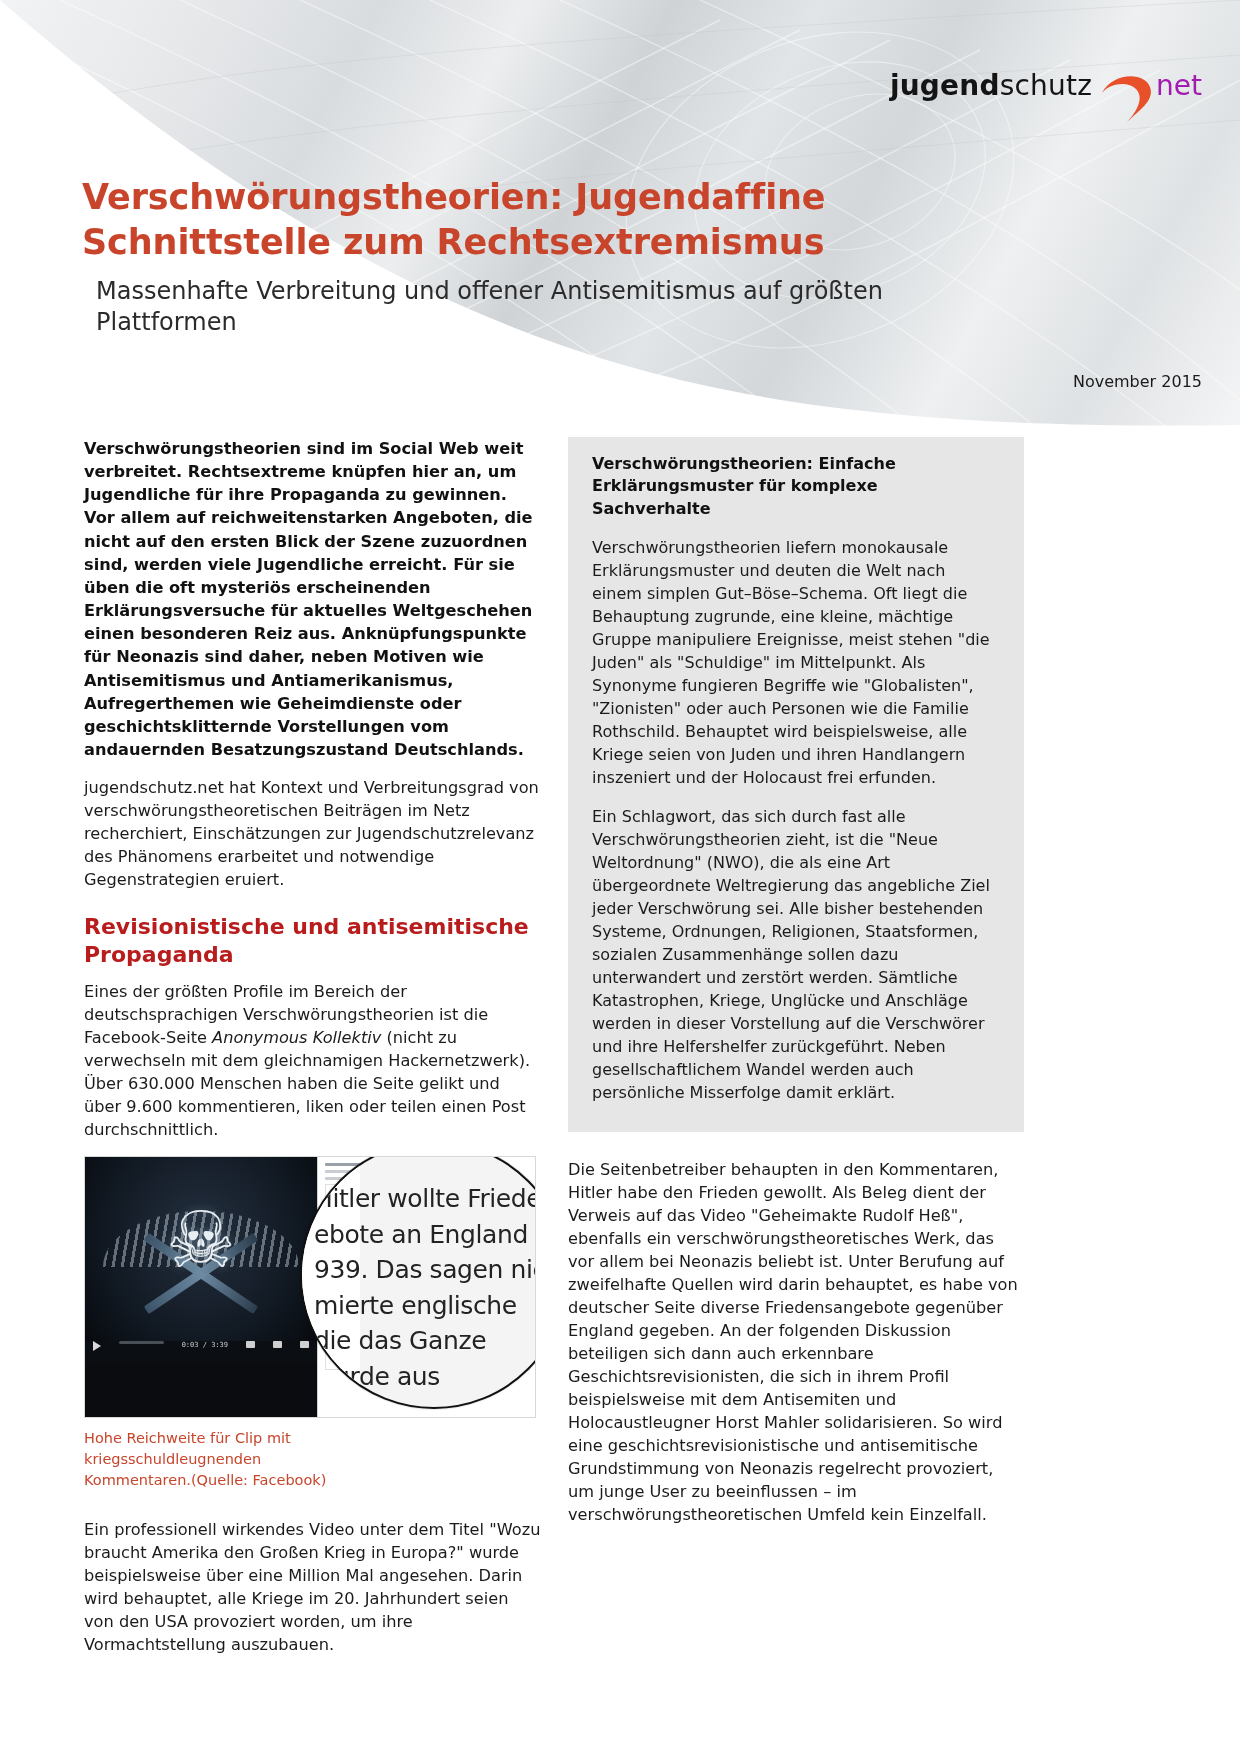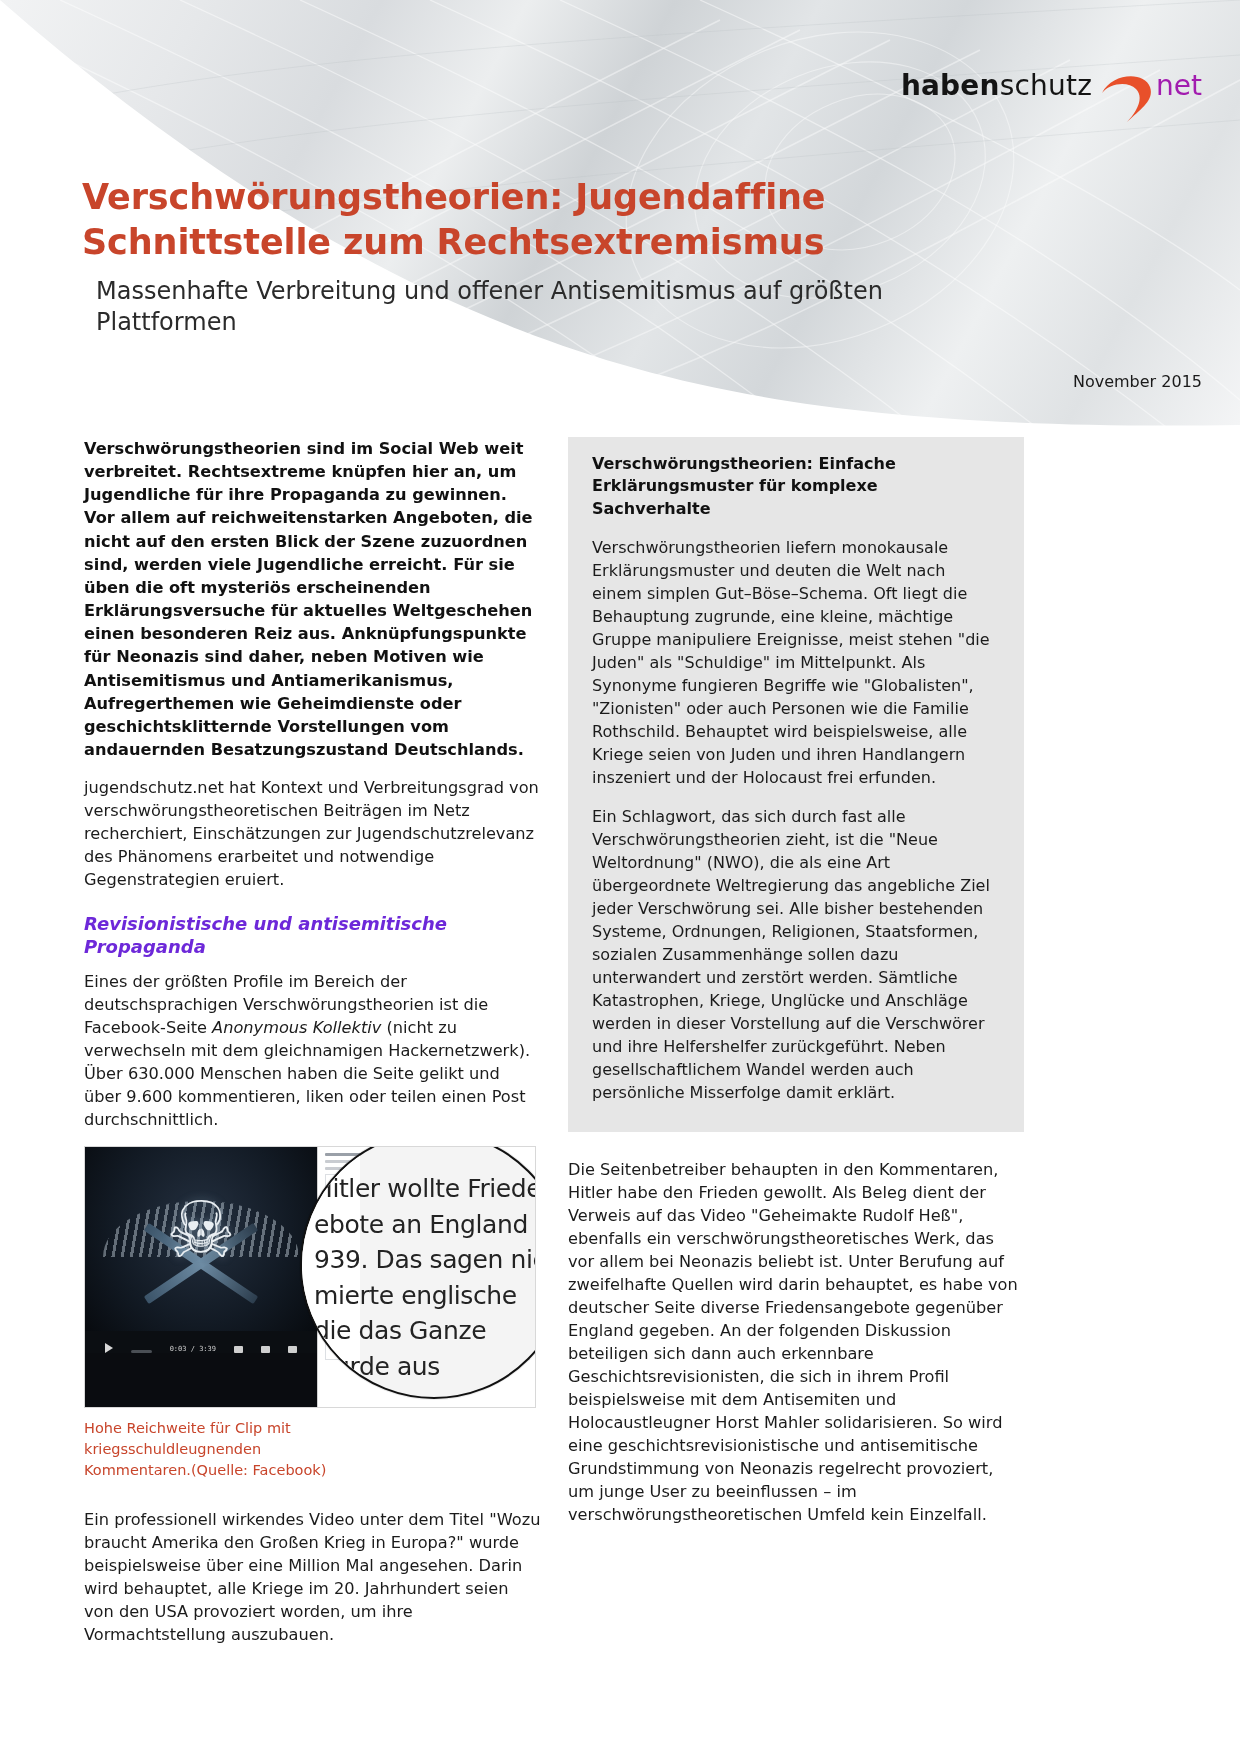--- a/index.html
+++ b/index.html
@@ -116,26 +116,25 @@
     line-height: 1.43;
     color: #111;
   }
   .body-text {
     font-size: 16.2px;
     font-weight: 400;
     line-height: 1.42;
     color: #1b1b1b;
   }
   .section-head {
-    font-size: 18px;
+    font-size: 22px;
     font-weight: 700;
-    color: #6d28d9;
+    color: #b91c1c;
     margin: 22px 0 12px 0;
     line-height: 1.25;
-    font-style: italic;
   }
   .it { font-style: italic; }
 
   
   .gray-box {
     background: #e6e6e6;
     padding: 16px 24px 20px 24px;
     margin-bottom: 26px;
   }
   .gray-box-head {
@@ -199,22 +198,22 @@
     top: 112px; left: 50px;
     border-radius: 2px;
   }
   .fig-video .gun.g1 { transform: rotate(34deg); }
   .fig-video .gun.g2 { transform: rotate(-34deg); }
   .fig-video .barbar {
     position: absolute;
     left: 0; right: 0; bottom: 0;
     height: 22px;
     background: #0b0e12;
-    display: flex; align-items: flex-end;
-    padding: 0 20px;
+    display: flex; align-items: flex-start;
+    padding: 0 8px;
     gap: 18px;
   }
   .fig-video .play-tri {
     width: 0; height: 0;
     border-left: 8px solid #d9d9d9;
     border-top: 5px solid transparent;
     border-bottom: 5px solid transparent;
   }
   .fig-video .track { flex: 1; height: 3px; background: #4a4f55; border-radius: 2px; }
   .fig-video .tstamp { font-size: 7px; color: #cfcfcf; font-family: "DejaVu Sans Mono", monospace; }
@@ -337,21 +336,21 @@
   </svg>
 
   <svg width="1240" height="430" viewBox="0 0 1240 430" preserveAspectRatio="none" style="position:absolute;left:0;top:0;">
     <path d="M0,430 L1240,430 L1240,425 C900,430 700,400 520,330 C330,256 160,140 0,0 Z" fill="#ffffff"></path>
     <path d="M0,430 L560,430 C360,400 170,300 0,150 Z" fill="#ffffff"></path>
     <path d="M0,300 C150,330 330,382 470,430 L0,430 Z" fill="#ffffff"></path>
   </svg>
 </div>
 
 <div class="logo">
-  <span class="logo-word"><span class="b">haben</span><span class="r">schutz</span></span>
+  <span class="logo-word"><span class="b">jugend</span><span class="r">schutz</span></span>
   <span class="logo-arc">
     <svg width="56" height="58" viewBox="0 0 56 58">
       <path d="M4,22 C14,2 46,0 52,16 C57,30 40,40 28,52 C40,40 46,26 38,18 C30,10 12,12 4,22 Z" fill="#E8502A"></path>
     </svg>
   </span>
   <span class="logo-net">net</span>
 </div>
 
 <h1 class="doc-title">Verschwörungstheorien: Jugendaffine Schnittstelle zum Rechtsextremismus</h1>
 <h2 class="doc-subtitle">Massenhafte Verbreitung und offener Antisemitismus auf größten Plattformen</h2>

